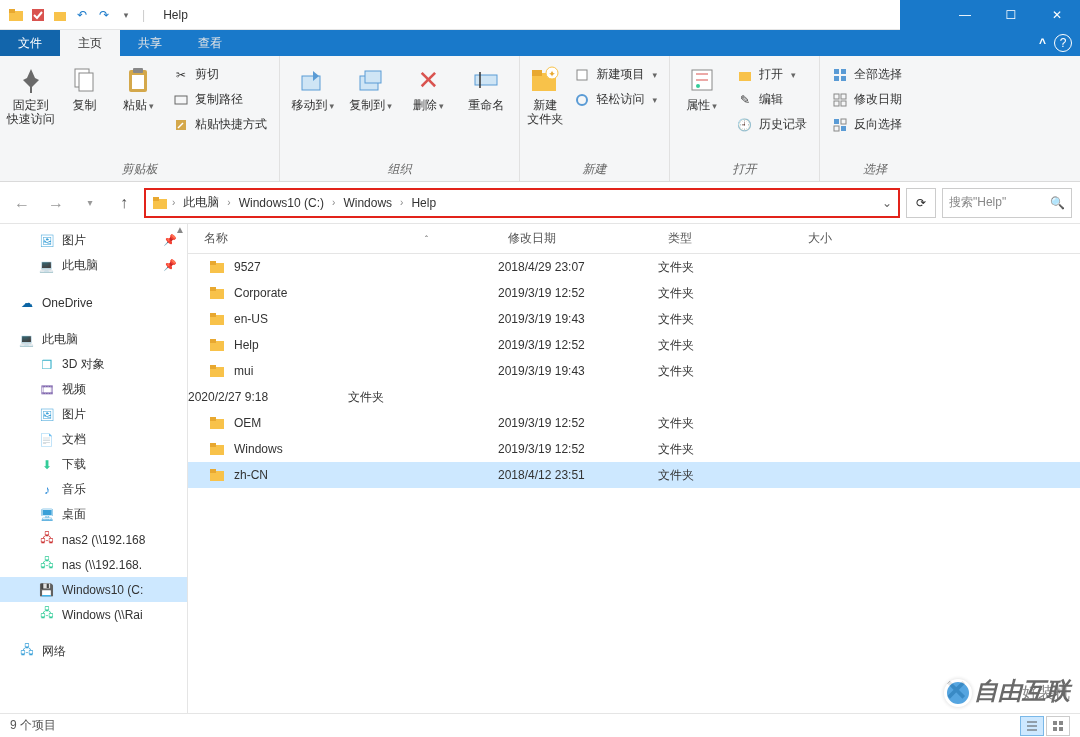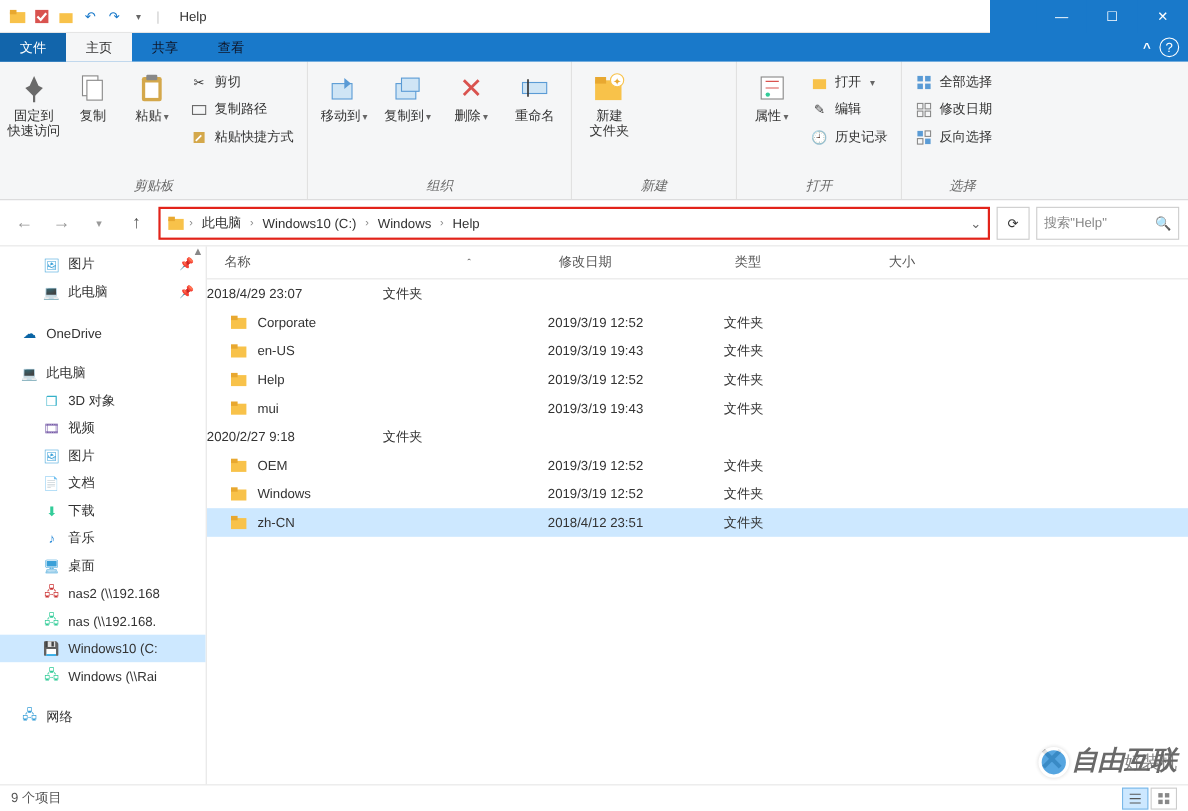--- a/index.html
+++ b/index.html
@@ -12,21 +12,21 @@
 .titlebar .title { flex: 1; padding-left: 8px; color: #333; }
 .titlebar .wincontrols { display: flex; height: 30px; }
 .titlebar .wincontrols div { width: 46px; display: flex; align-items: center; justify-content: center; color: #fff; }
 .titlebar .wincontrols .min, .titlebar .wincontrols .max { background: #1979ca; }
 .titlebar .wincontrols .close { background: #1979ca; }
 .titlebar-right-blue { background: #1979ca; height: 30px; width: 180px; display:flex; justify-content:flex-end;}
 
 
 .tabsrow { height: 26px; background: #1979ca; display: flex; align-items: flex-end; position: relative; }
 .tabsrow .filetab { background: #1265ab; color: #fff; padding: 5px 18px; height: 26px; display:flex; align-items:center;}
-.tabsrow .tab { padding: 5px 18px; height: 26px; color: #0f172a; display:flex; align-items:center; cursor:pointer;}
+.tabsrow .tab { padding: 5px 18px; height: 26px; color: #e5e5e5; display:flex; align-items:center; cursor:pointer;}
 .tabsrow .tab.active { background: #f5f6f7; color: #333; }
 .tabsrow .right-icons { position:absolute; right:8px; top:4px; display:flex; gap:8px; align-items:center;}
 .tabsrow .right-icons span { color:#fff; }
 .help-circle { width:18px; height:18px; border-radius:50%; background:#1979ca; color:#fff; display:flex; align-items:center; justify-content:center; font-size:12px; border:1px solid #fff;}
 
 
 .ribbon { height: 126px; background: #f5f6f7; border-bottom: 1px solid #dadada; display: flex; }
 .ribbon-group { border-right: 1px solid #e1e1e1; display: flex; flex-direction: column; padding: 4px 6px 0; }
 .ribbon-group .group-content { flex: 1; display: flex; align-items: flex-start; gap: 4px; }
 .ribbon-group .group-label { text-align: center; font-size: 12px; color: #666; padding: 3px 0; font-style: italic; }
@@ -245,20 +245,38 @@
             <svg width="30" height="30">
               <rect x="2" y="8" width="24" height="18" fill="#f8c24a"></rect>
               <rect x="2" y="5" width="10" height="6" fill="#e8a830"></rect>
               <circle cx="22" cy="8" r="6" fill="#fff" stroke="#f8c24a"></circle>
               <text x="22" y="12" text-anchor="middle" font-size="9" fill="#e8a830">✦</text>
             </svg>
           </span>
         <span class="lbl" style="white-space:pre-line;">新建
 文件夹</span>
       </div>
+      <div class="rsmall-col">
+        <div class="rsmall dd-arrow">
+            <span class="ico svg-ico">
+              <svg width="14" height="14">
+                <rect x="2" y="2" width="10" height="10" fill="#fff" stroke="#888"></rect>
+              </svg>
+            </span>
+            <span>新建项目</span>
+          </div>
+        <div class="rsmall dd-arrow">
+            <span class="ico svg-ico">
+              <svg width="14" height="14">
+                <circle cx="7" cy="7" r="5" fill="none" stroke="#5a9bd5" stroke-width="2"></circle>
+              </svg>
+            </span>
+            <span>轻松访问</span>
+          </div>
+      </div>
     </div>
     <div class="group-label">新建</div>
   </div>
 
   <div class="ribbon-group" style="width:150px;">
     <div class="group-content">
       <div class="rbig">
         <span class="ico svg-ico">
             <svg width="28" height="28">
               <rect x="4" y="4" width="20" height="20" fill="#fff" stroke="#888"></rect>
@@ -441,20 +459,29 @@
       <div class="col-name">
           <span>名称</span>
           <span class="sort-arrow" style="margin-left:auto;padding-right:60px;">ˆ</span>
         </div>
       <div class="col-date">修改日期</div>
       <div class="col-type">类型</div>
       <div class="col-size">大小</div>
     </div>
     <div class="filelist" id="filelist">
         <div class="filerow">
+          <div class="col-name">
+            <span class="fico svg-ico">
+              <svg width="16" height="16">
+                <rect x="1" y="4" width="14" height="10" fill="#f8c24a"></rect>
+                <rect x="1" y="2" width="6" height="4" fill="#e8a830"></rect>
+              </svg>
+            </span>
+            <span>9527</span>
+          </div>
           <div class="col-date">2018/4/29 23:07</div>
           <div class="col-type">文件夹</div>
           <div class="col-size"></div>
         </div>
         <div class="filerow">
           <div class="col-name">
             <span class="fico svg-ico">
               <svg width="16" height="16">
                 <rect x="1" y="4" width="14" height="10" fill="#f8c24a"></rect>
                 <rect x="1" y="2" width="6" height="4" fill="#e8a830"></rect>

